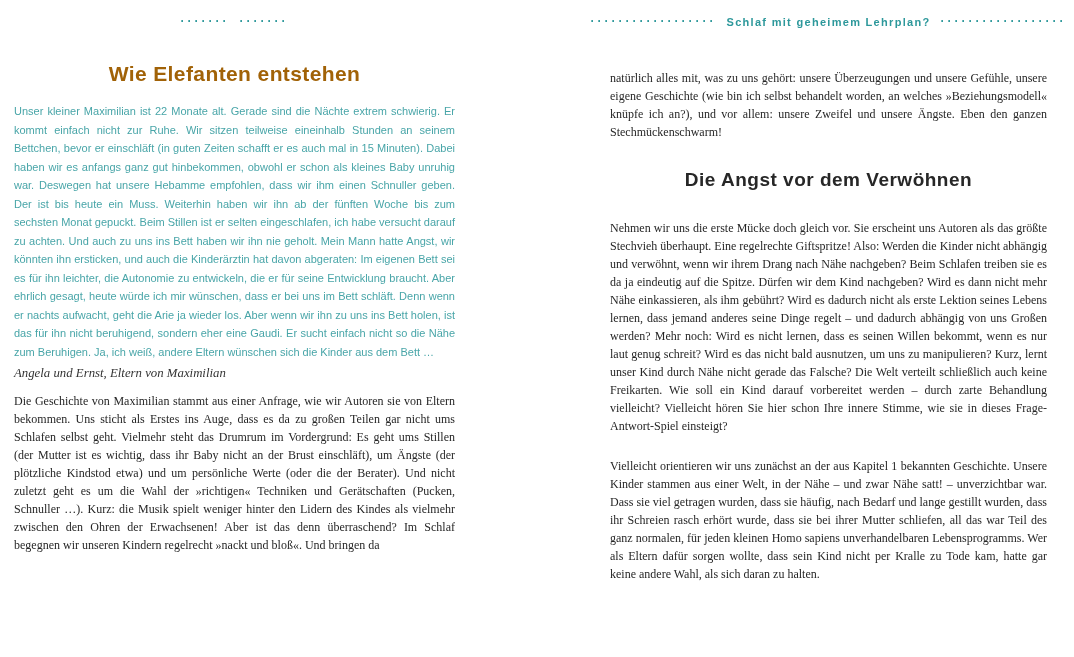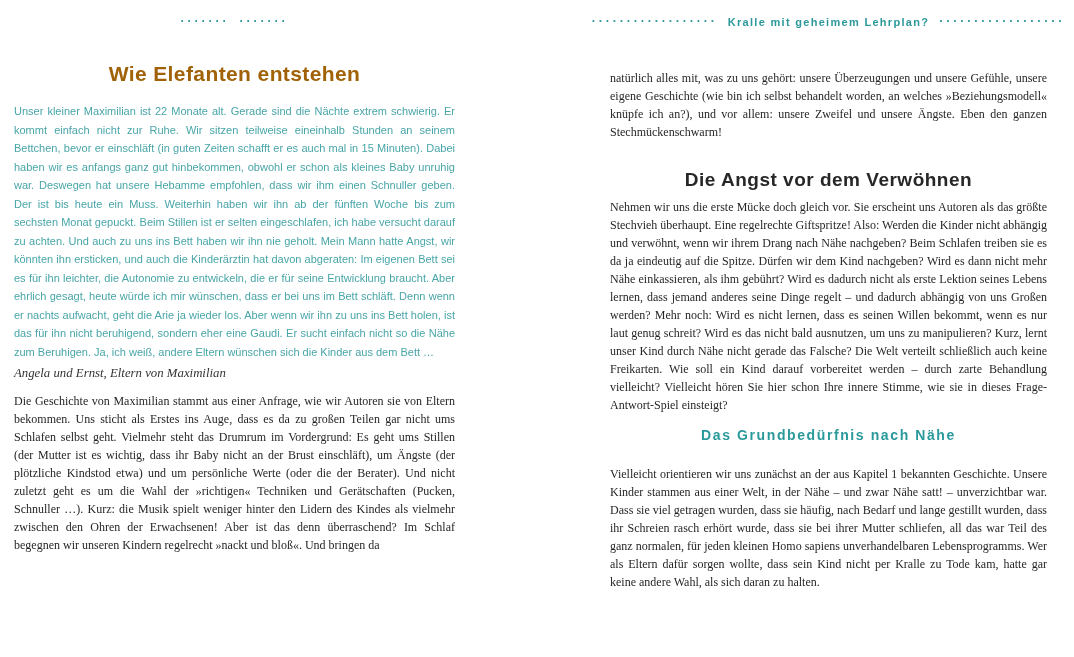--- a/index.html
+++ b/index.html
@@ -89,21 +89,21 @@
   .intro-paragraph { margin-top: 40px; }
   .section-heading {
     margin-top: 28px;
     text-align: center;
     font-family: "Liberation Sans", sans-serif;
     font-size: 19px;
     font-weight: bold;
     letter-spacing: 0.5px;
     color: #272727;
   }
-  .section-paragraph { margin-top: 7px; }
+  .section-paragraph { margin-top: 28px; }
   .subsection-heading {
     margin-top: 13px;
     text-align: center;
     font-family: "Liberation Sans", sans-serif;
     font-size: 14px;
     font-weight: bold;
     letter-spacing: 1.6px;
     color: #2a999b;
   }
   .subsection-paragraph { margin-top: 22px; }
@@ -120,23 +120,22 @@
     </div>
     <h1 class="chapter-title">Wie Elefanten entstehen</h1>
     <p class="parent-letter" lang="de">Unser kleiner Maximilian ist 22 Monate alt. Gerade sind die Nächte extrem schwierig. Er kommt einfach nicht zur Ruhe. Wir sitzen teilweise eineinhalb Stunden an seinem Bettchen, bevor er einschläft (in guten Zeiten schafft er es auch mal in 15 Minuten). Dabei haben wir es anfangs ganz gut hinbekommen, obwohl er schon als kleines Baby unruhig war. Deswegen hat unsere Hebamme empfohlen, dass wir ihm einen Schnuller geben. Der ist bis heute ein Muss. Weiterhin haben wir ihn ab der fünften Woche bis zum sechsten Monat gepuckt. Beim Stillen ist er selten eingeschlafen, ich habe versucht darauf zu achten. Und auch zu uns ins Bett haben wir ihn nie geholt. Mein Mann hatte Angst, wir könnten ihn ersticken, und auch die Kinderärztin hat davon abgeraten: Im eigenen Bett sei es für ihn leichter, die Autonomie zu entwickeln, die er für seine Entwicklung braucht. Aber ehrlich gesagt, heute würde ich mir wünschen, dass er bei uns im Bett schläft. Denn wenn er nachts aufwacht, geht die Arie ja wieder los. Aber wenn wir ihn zu uns ins Bett holen, ist das für ihn nicht beruhigend, sondern eher eine Gaudi. Er sucht einfach nicht so die Nähe zum Beruhigen. Ja, ich weiß, andere Eltern wünschen sich die Kinder aus dem Bett …</p>
     <p class="letter-attribution">Angela und Ernst, Eltern von Maximilian</p>
     <p class="body-text body-left" lang="de">Die Geschichte von Maximilian stammt aus einer Anfrage, wie wir Autoren sie von Eltern bekommen. Uns sticht als Erstes ins Auge, dass es da zu großen Teilen gar nicht ums Schlafen selbst geht. Vielmehr steht das Drumrum im Vordergrund: Es geht ums Stillen (der Mutter ist es wichtig, dass ihr Baby nicht an der Brust einschläft), um Ängste (der plötzliche Kindstod etwa) und um persönliche Werte (oder die der Berater). Und nicht zuletzt geht es um die Wahl der »richtigen« Techniken und Gerätschaften (Pucken, Schnuller …). Kurz: die Musik spielt weniger hinter den Lidern des Kindes als vielmehr zwischen den Ohren der Erwachsenen! Aber ist das denn überraschend? Im Schlaf begegnen wir unseren Kindern regelrecht »nackt und bloß«. Und bringen da</p>
   </div>
 
   <div class="page page-right">
     <div class="running-head">
       <span class="leader-dots">··················</span>
-      <span>Kralle mit geheimem Lehrplan?</span>
+      <span>Schlaf mit geheimem Lehrplan?</span>
       <span class="leader-dots">··················</span>
     </div>
     <p class="body-text intro-paragraph" lang="de">natürlich alles mit, was zu uns gehört: unsere Überzeugungen und unsere Gefühle, unsere eigene Geschichte (wie bin ich selbst behandelt worden, an welches »Beziehungsmodell« knüpfe ich an?), und vor allem: unsere Zweifel und unsere Ängste. Eben den ganzen Stechmückenschwarm!</p>
     <h2 class="section-heading">Die Angst vor dem Verwöhnen</h2>
     <p class="body-text section-paragraph" lang="de">Nehmen wir uns die erste Mücke doch gleich vor. Sie erscheint uns Autoren als das größte Stechvieh überhaupt. Eine regelrechte Giftspritze! Also: Werden die Kinder nicht abhängig und verwöhnt, wenn wir ihrem Drang nach Nähe nachgeben? Beim Schlafen treiben sie es da ja eindeutig auf die Spitze. Dürfen wir dem Kind nachgeben? Wird es dann nicht mehr Nähe einkassieren, als ihm gebührt? Wird es dadurch nicht als erste Lektion seines Lebens lernen, dass jemand anderes seine Dinge regelt – und dadurch abhängig von uns Großen werden? Mehr noch: Wird es nicht lernen, dass es seinen Willen bekommt, wenn es nur laut genug schreit? Wird es das nicht bald ausnutzen, um uns zu manipulieren? Kurz, lernt unser Kind durch Nähe nicht gerade das Falsche? Die Welt verteilt schließlich auch keine Freikarten. Wie soll ein Kind darauf vorbereitet werden – durch zarte Behandlung vielleicht? Vielleicht hören Sie hier schon Ihre innere Stimme, wie sie in dieses Frage-Antwort-Spiel einsteigt?</p>
-    <h3 class="subsection-heading">Das Grundbedürfnis nach Nähe</h3>
     <p class="body-text subsection-paragraph" lang="de">Vielleicht orientieren wir uns zunächst an der aus Kapitel 1 bekannten Geschichte. Unsere Kinder stammen aus einer Welt, in der Nähe – und zwar Nähe satt! – unverzichtbar war. Dass sie viel getragen wurden, dass sie häufig, nach Bedarf und lange gestillt wurden, dass ihr Schreien rasch erhört wurde, dass sie bei ihrer Mutter schliefen, all das war Teil des ganz normalen, für jeden kleinen Homo sapiens unverhandelbaren Lebensprogramms. Wer als Eltern dafür sorgen wollte, dass sein Kind nicht per Kralle zu Tode kam, hatte gar keine andere Wahl, als sich daran zu halten.</p>
   </div>
 
 </div>
 
 </body></html>

